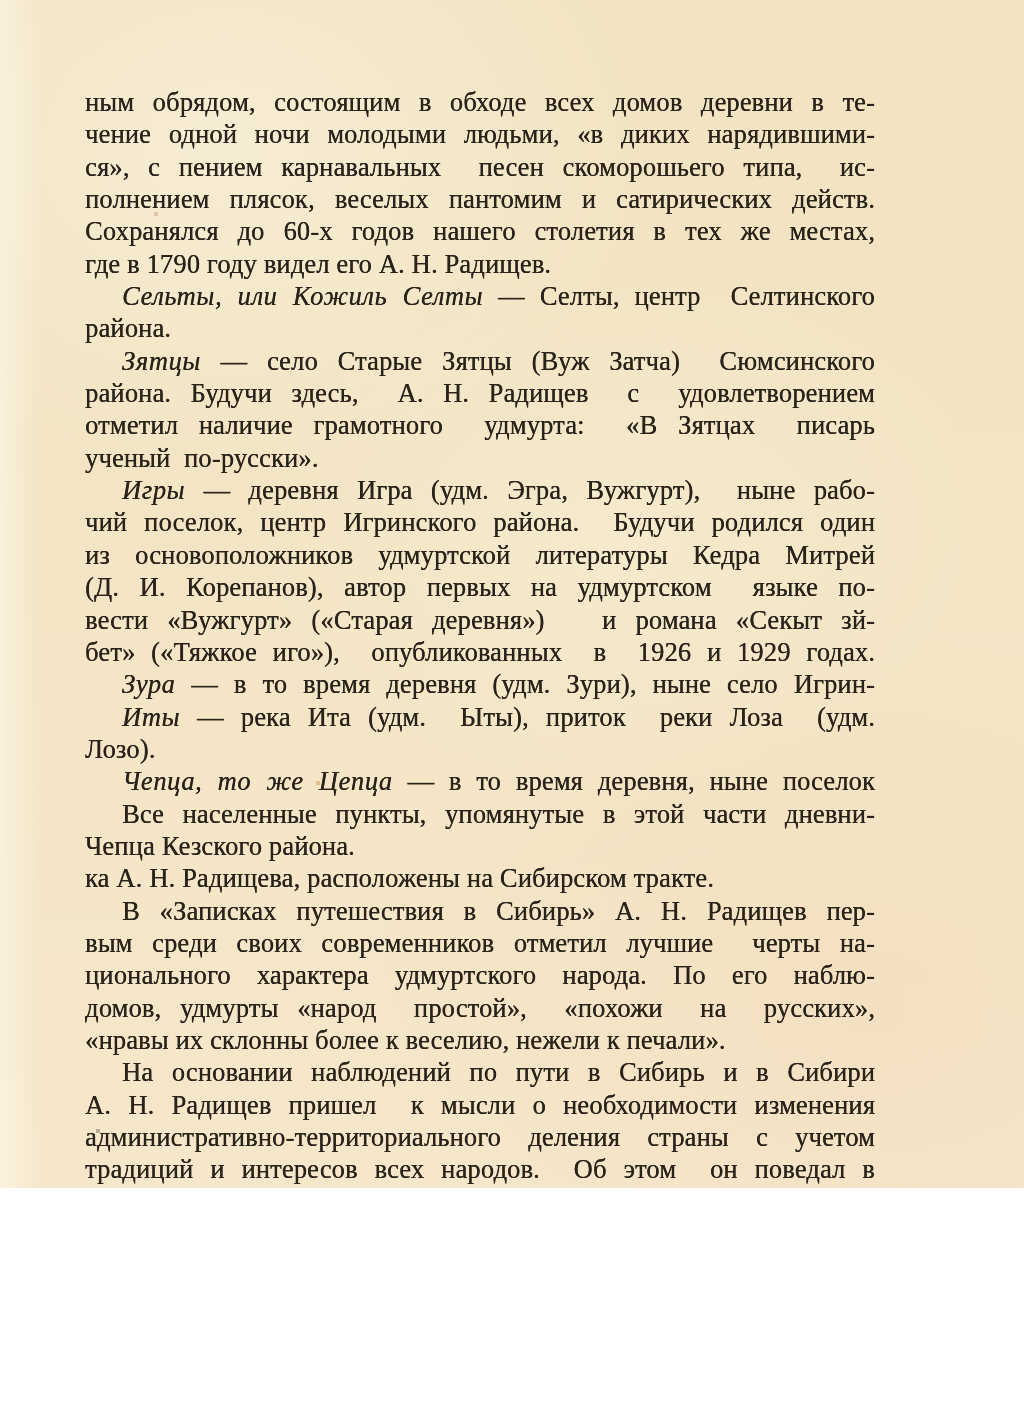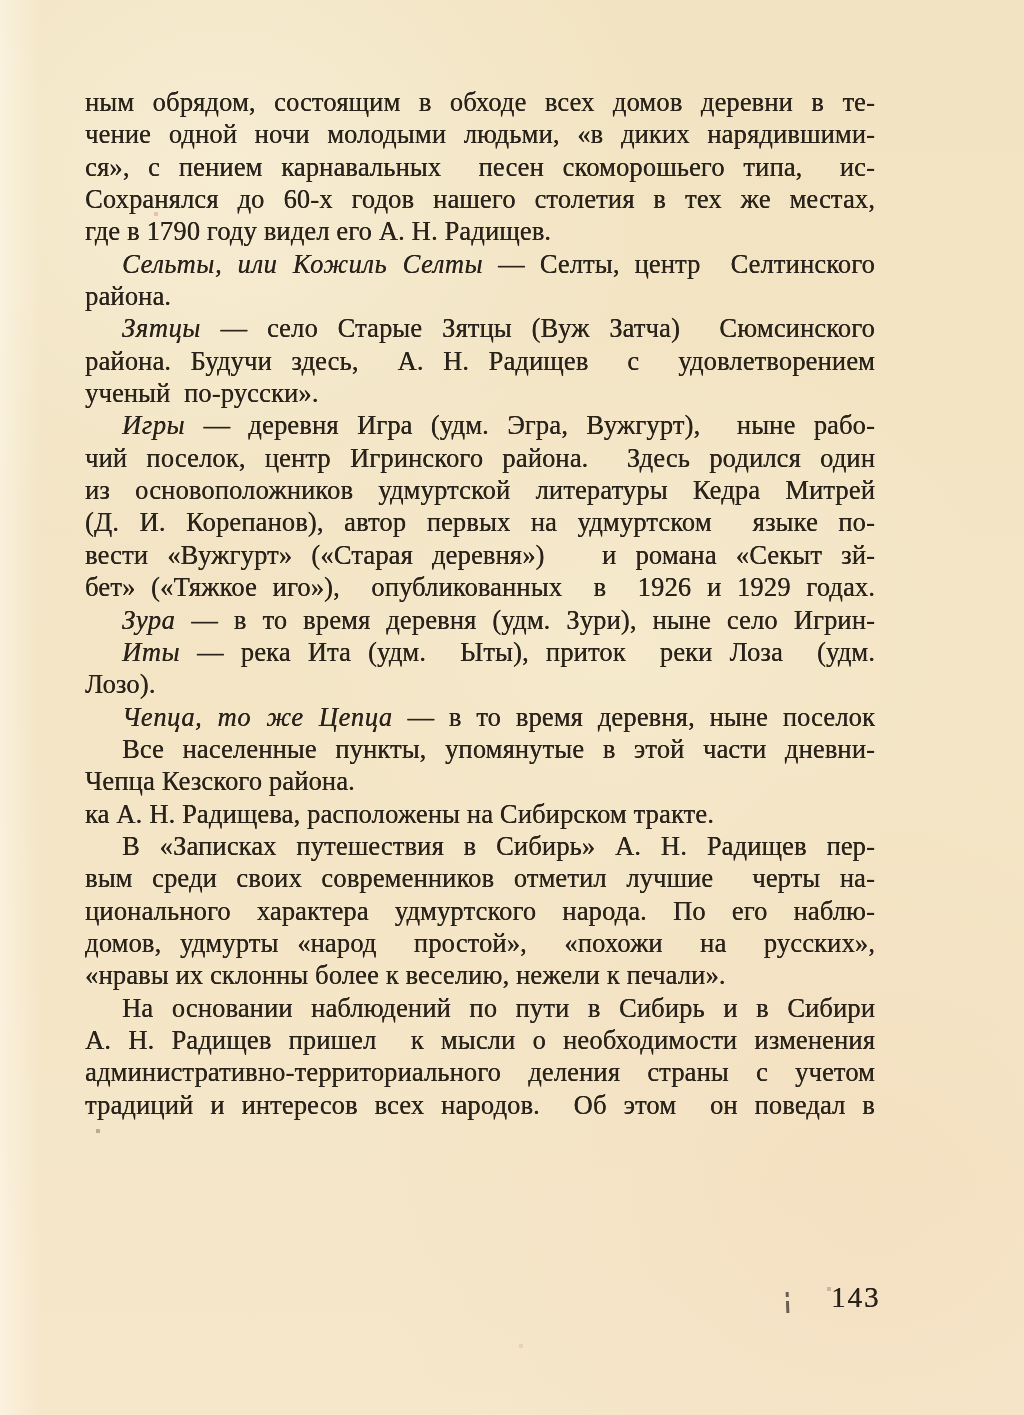--- a/index.html
+++ b/index.html
@@ -11,21 +11,21 @@
     padding: 0;
   }
   body {
     width: 1024px;
     height: 1415px;
     font-family: "Liberation Serif", "DejaVu Serif", serif;
   }
   .page {
     position: relative;
     width: 1024px;
-    height: 1415px;
+    height: 1188px;
     overflow: hidden;
     background-color: var(--paper);
     background-image:
       linear-gradient(90deg, rgba(255,250,238,0.55) 0%, rgba(255,250,238,0.0) 4%),
       radial-gradient(ellipse 60% 40% at 22% 12%, rgba(255,252,242,0.35), rgba(255,252,242,0) 70%),
       radial-gradient(ellipse 70% 45% at 85% 85%, rgba(238,196,160,0.18), rgba(238,196,160,0) 70%),
       radial-gradient(ellipse 50% 30% at 60% 45%, rgba(255,248,230,0.25), rgba(255,248,230,0) 75%),
       linear-gradient(180deg, #f2e4c2 0%, #f3e5c5 55%, #f6e7cb 100%);
   }
   
@@ -90,29 +90,31 @@
 </style>
 </head>
 <body>
 
 <div class="page">
   <div class="speckles"></div>
   <div class="text-block">
       <div class="line"><span>ным обрядом, состоящим в обходе всех домов деревни в те-</span></div>
       <div class="line"><span>чение одной ночи молодыми людьми, «в диких нарядившими-</span></div>
       <div class="line"><span>ся», с пением карнавальных  песен скоморошьего типа,  ис-</span></div>
+      <div class="line"><span>полнением плясок, веселых пантомим и сатирических действ.</span></div>
       <div class="line"><span>Сохранялся до 60-х годов нашего столетия в тех же местах,</span></div>
       <div class="line end"><span>где в 1790 году видел его А. Н. Радищев.</span></div>
       <div class="line indent"><em>Сельты, или Кожиль Селты</em><span> — Селты, центр  Селтинского</span></div>
       <div class="line end"><span>района.</span></div>
       <div class="line indent"><em>Зятцы</em><span> — село Старые Зятцы (Вуж Затча)  Сюмсинского</span></div>
       <div class="line"><span>района. Будучи здесь,  А. Н. Радищев  с  удовлетворением</span></div>
+      <div class="line"><span>отметил наличие грамотного  удмурта:  «В Зятцах  писарь</span></div>
       <div class="line end"><span>ученый  по-русски».</span></div>
       <div class="line indent"><em>Игры</em><span> — деревня Игра (удм. Эгра, Вужгурт),  ныне рабо-</span></div>
-      <div class="line"><span>чий поселок, центр Игринского района.  Здесь родился один</span></div>
+      <div class="line"><span>чий поселок, центр Игринского района.  Будучи родился один</span></div>
       <div class="line"><span>из основоположников удмуртской литературы Кедра Митрей</span></div>
       <div class="line"><span>(Д. И. Корепанов), автор первых на удмуртском  языке по-</span></div>
       <div class="line"><span>вести «Вужгурт» («Старая деревня»)   и романа «Секыт зй-</span></div>
       <div class="line"><span>бет» («Тяжкое иго»),  опубликованных  в  1926 и 1929 годах.</span></div>
       <div class="line indent"><em>Зура</em><span> — в то время деревня (удм. Зури), ныне село Игрин-</span></div>
       <div class="line indent"><em>Иты</em><span> — река Ита (удм.  Ыты), приток  реки Лоза  (удм.</span></div>
       <div class="line end"><span>Лозо).</span></div>
       <div class="line indent"><em>Чепца, то же Цепца</em><span> — в то время деревня, ныне поселок</span></div>
       <div class="line indent"><span>Все населенные пункты, упомянутые в этой части дневни-</span></div>
       <div class="line end"><span>Чепца Кезского района.</span></div>

